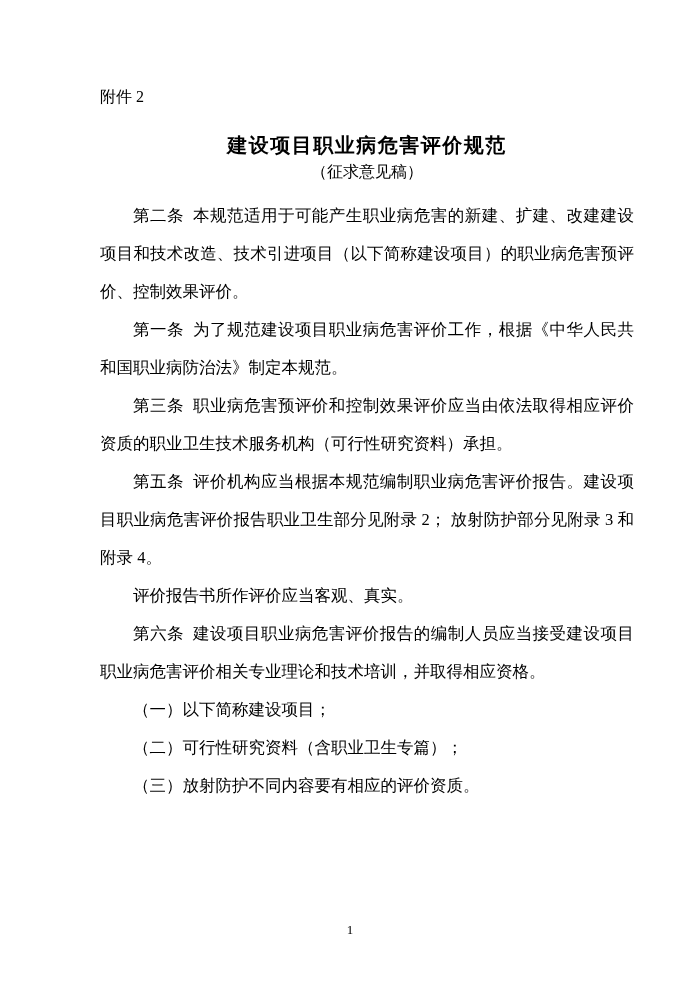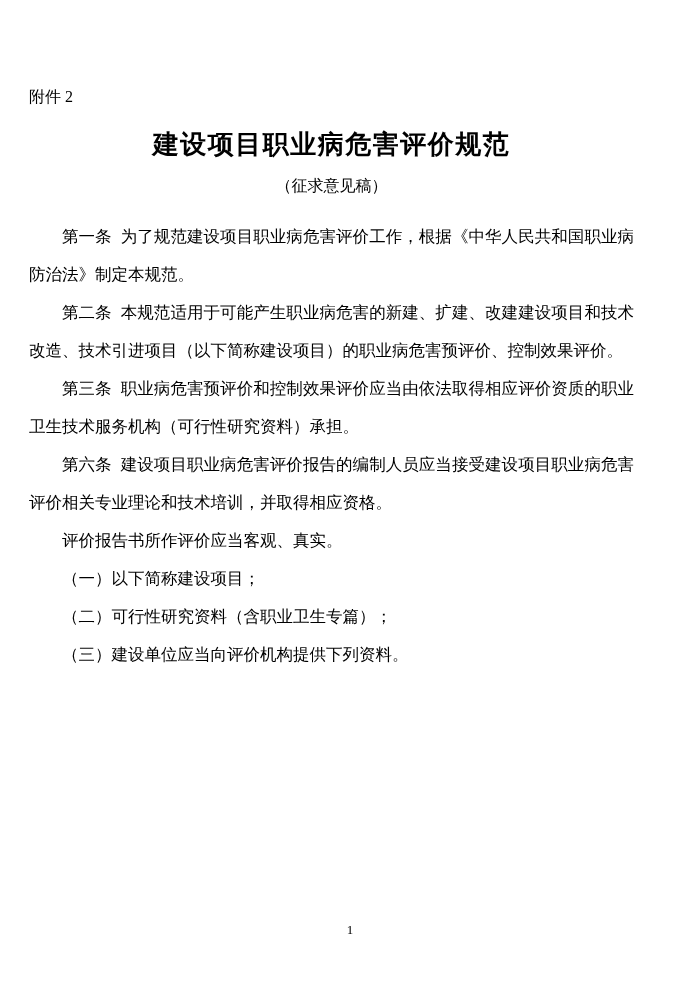--- a/index.html
+++ b/index.html
@@ -9,40 +9,39 @@
     height: 990px;
     overflow: hidden;
     font-family: "Liberation Serif", "DejaVu Serif", serif;
     color: #000000;
   }
   .page {
     position: relative;
     width: 700px;
     height: 990px;
     background: #ffffff;
-    padding: 86px 66px 0 29px;
+    padding: 86px 66px 0 100px;
   }
   .attachment {
     font-size: 16px;
     line-height: 22px;
     margin-bottom: 22px;
   }
   .title {
-    font-size: 26px;
+    font-size: 20px;
     font-weight: bold;
     text-align: center;
     letter-spacing: 1.5px;
     line-height: 30px;
-    margin-bottom: 14px;
   }
   .subtitle {
     font-size: 16px;
     text-align: center;
     line-height: 24px;
-    margin-bottom: 20px;
+    margin-bottom: 13px;
   }
   .body-text .para {
     font-size: 16.5px;
     line-height: 38px;
     text-align: justify;
     text-indent: 33px;
   }
   .article-label { margin-right: 0.55em; }
   .article-label:empty { margin-right: 0; }
   .page-number {
@@ -62,51 +61,54 @@
 
   <div class="attachment">附件 2</div>
 
   <h1 class="title">建设项目职业病危害评价规范</h1>
 
   <div class="subtitle">（征求意见稿）</div>
 
   <div class="body-text">
 
     <p class="para">
-      <span class="article-label">第一条</span><span>为了规范建设项目职业病危害评价工作，根据《中华人民共和国职业病防治法》制定本规范。</span>
+      <span class="article-label">第二条</span><span>本规范适用于可能产生职业病危害的新建、扩建、改建建设项目和技术改造、技术引进项目（以下简称建设项目）的职业病危害预评价、控制效果评价。</span>
     </p>
 
     <p class="para">
-      <span class="article-label">第二条</span><span>本规范适用于可能产生职业病危害的新建、扩建、改建建设项目和技术改造、技术引进项目（以下简称建设项目）的职业病危害预评价、控制效果评价。</span>
+      <span class="article-label">第一条</span><span>为了规范建设项目职业病危害评价工作，根据《中华人民共和国职业病防治法》制定本规范。</span>
     </p>
 
     <p class="para">
       <span class="article-label">第三条</span><span>职业病危害预评价和控制效果评价应当由依法取得相应评价资质的职业卫生技术服务机构（可行性研究资料）承担。</span>
     </p>
 
 
-
     <p class="para">
-      <span class="article-label">第六条</span><span>建设项目职业病危害评价报告的编制人员应当接受建设项目职业病危害评价相关专业理论和技术培训，并取得相应资格。</span>
+      <span class="article-label">第五条</span><span>评价机构应当根据本规范编制职业病危害评价报告。建设项目职业病危害评价报告职业卫生部分见附录 2； 放射防护部分见附录 3 和附录 4。</span>
     </p>
 
     <p class="para">
       <span class="article-label"></span><span>评价报告书所作评价应当客观、真实。</span>
+    </p>
+
+    <p class="para">
+      <span class="article-label">第六条</span><span>建设项目职业病危害评价报告的编制人员应当接受建设项目职业病危害评价相关专业理论和技术培训，并取得相应资格。</span>
     </p>
 
 
     <p class="para">
       <span class="article-label"></span><span>（一）以下简称建设项目；</span>
     </p>
 
     <p class="para">
       <span class="article-label"></span><span>（二）可行性研究资料（含职业卫生专篇）；</span>
     </p>
 
     <p class="para">
-      <span class="article-label"></span><span>（三）建设单位应当向评价机构提供下列资料。</span>
+      <span class="article-label"></span><span>（三）放射防护不同内容要有相应的评价资质。</span>
     </p>
 
   </div>
 
   <div class="page-number">1</div>
 
 </div>
 
 </body></html>

